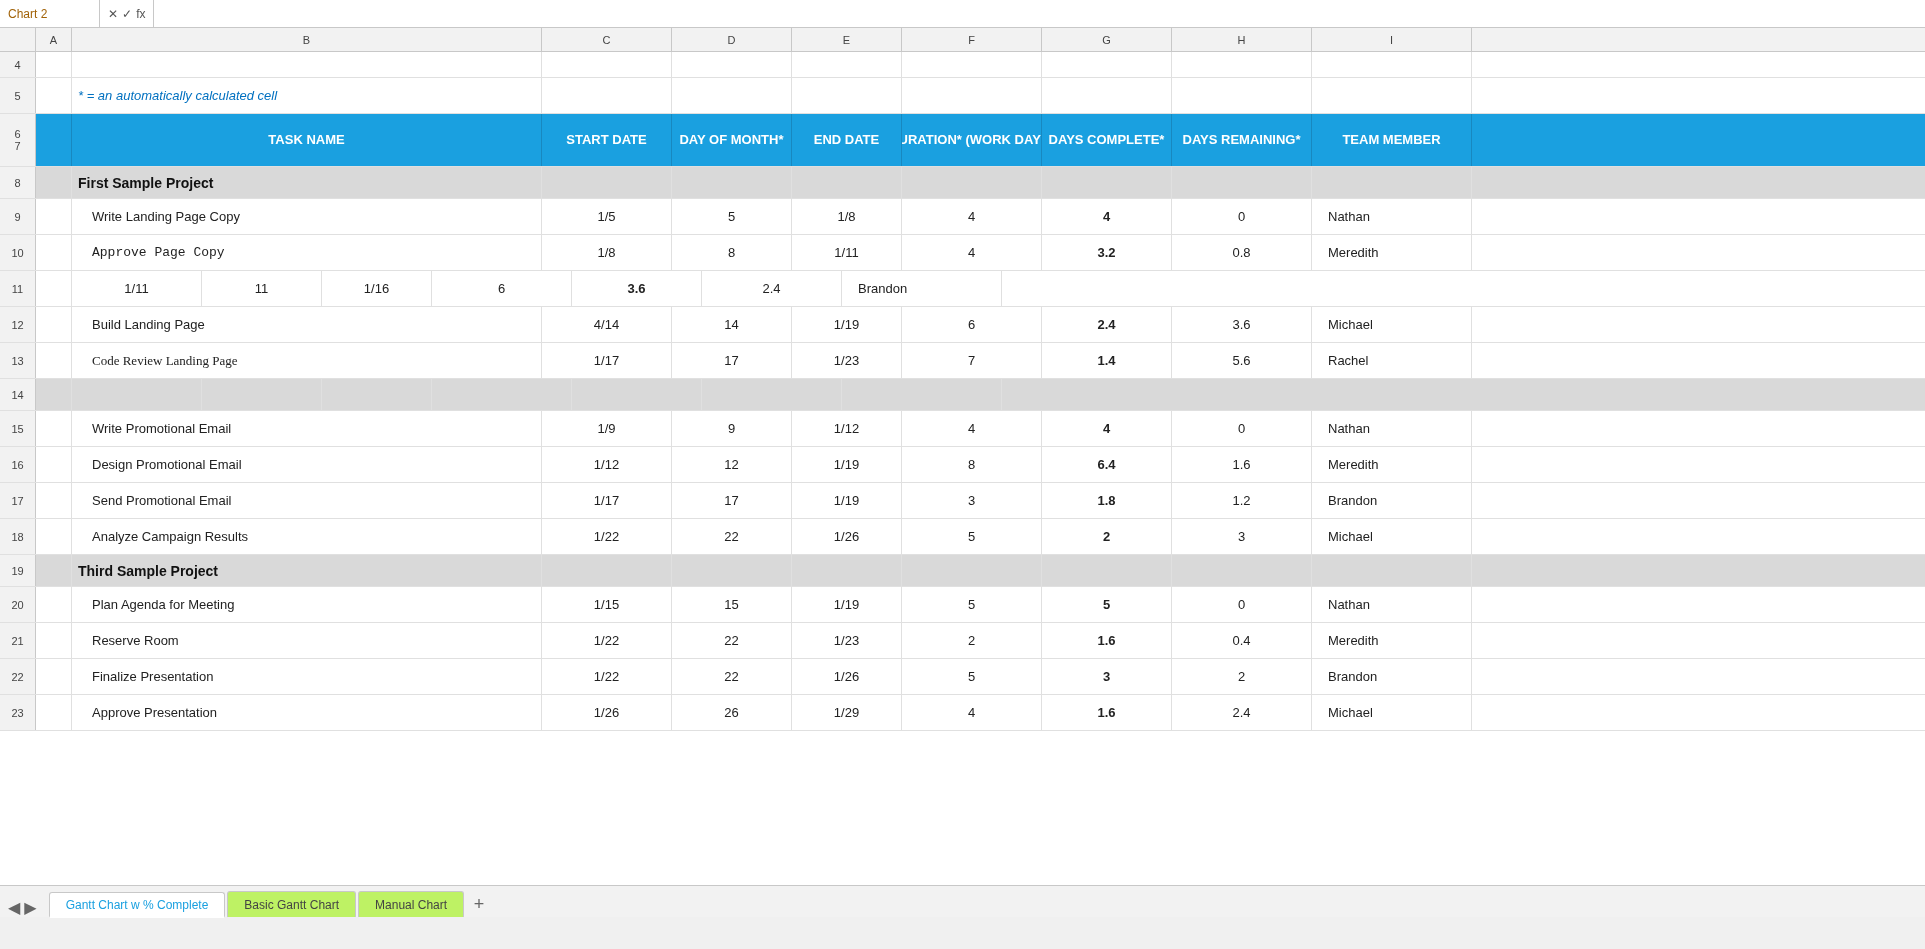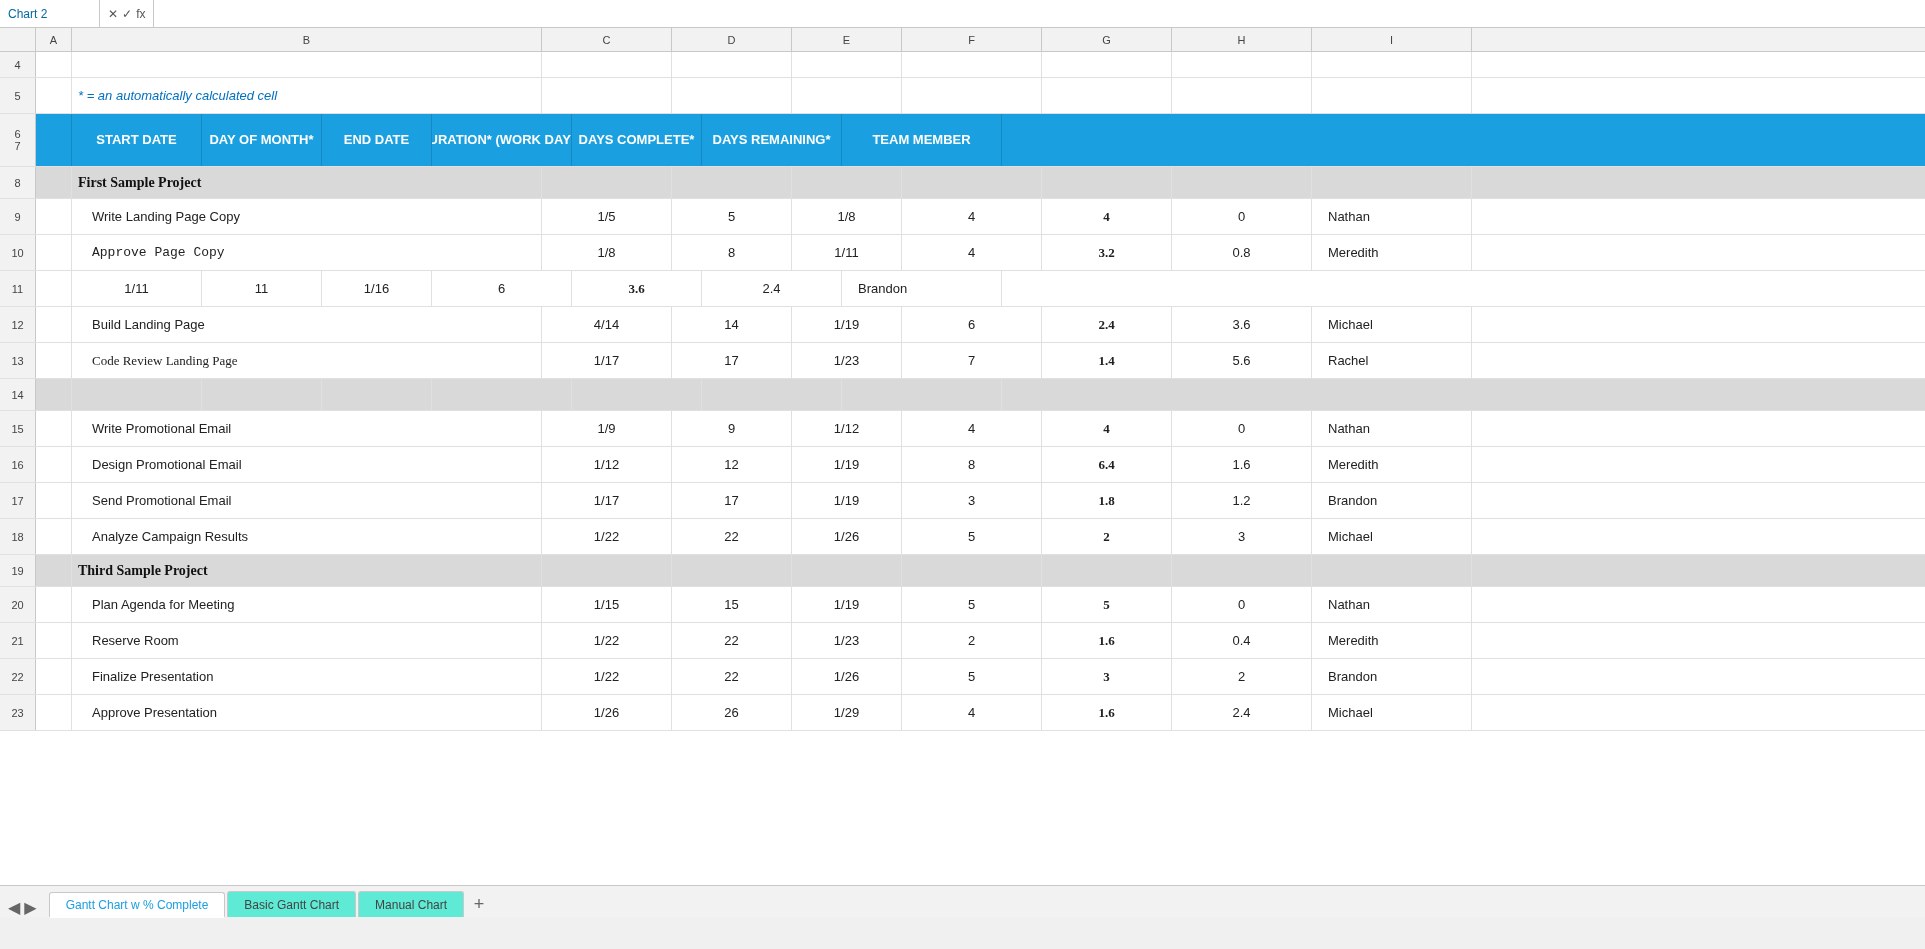--- a/index.html
+++ b/index.html
@@ -21,21 +21,21 @@
       align-items: center;
     }
     .name-box {
       width: 100px;
       height: 100%;
       border-right: 1px solid #c8c8c8;
       display: flex;
       align-items: center;
       padding: 0 8px;
       font-size: 12px;
-      color: #0369a1;
+      color: #a16207;
     }
     .formula-controls {
       display: flex;
       align-items: center;
       gap: 4px;
       padding: 0 8px;
       border-right: 1px solid #c8c8c8;
       height: 100%;
     }
     .formula-controls span {
@@ -203,39 +203,39 @@
       margin-right: 2px;
     }
     .tab-active {
       background: white;
       color: #1aa0e0;
       font-weight: 500;
       border-bottom: 2px solid white;
       margin-bottom: -1px;
     }
     .tab-inactive {
-      background: #5eead4;
+      background: #bef264;
       color: #444;
     }
     .tab-add {
       width: 26px;
       height: 26px;
       display: flex;
       align-items: center;
       justify-content: center;
       font-size: 18px;
       color: #666;
       cursor: pointer;
     }
     .scroll-area {
       flex: 1;
     }
 
     
-    .bold { font-weight: bold; font-family: Liberation Serif, serif; }
+    .bold { font-weight: bold; }
   </style>
 </head>
 <body>
 
 <div class="formula-bar">
   <div class="name-box">Chart 2</div>
   <div class="formula-controls">
     <span>✕</span>
     <span>✓</span>
     <span>fx</span>
@@ -282,20 +282,21 @@
       <div class="cell col-e"></div>
       <div class="cell col-f"></div>
       <div class="cell col-g"></div>
       <div class="cell col-h"></div>
       <div class="cell col-i"></div>
     </div>
 
     <div class="grid-row header-row">
       <div class="row-num" style="height:52px; min-height:52px;">6<br>7</div>
       <div class="cell col-a header-cell"></div>
+      <div class="cell col-b header-cell">TASK NAME</div>
       <div class="cell col-c header-cell">START DATE</div>
       <div class="cell col-d header-cell">DAY OF MONTH*</div>
       <div class="cell col-e header-cell">END DATE</div>
       <div class="cell col-f header-cell">DURATION* (WORK DAYS)</div>
       <div class="cell col-g header-cell">DAYS COMPLETE*</div>
       <div class="cell col-h header-cell">DAYS REMAINING*</div>
       <div class="cell col-i header-cell">TEAM MEMBER</div>
     </div>
 
     <div id="data-rows">

